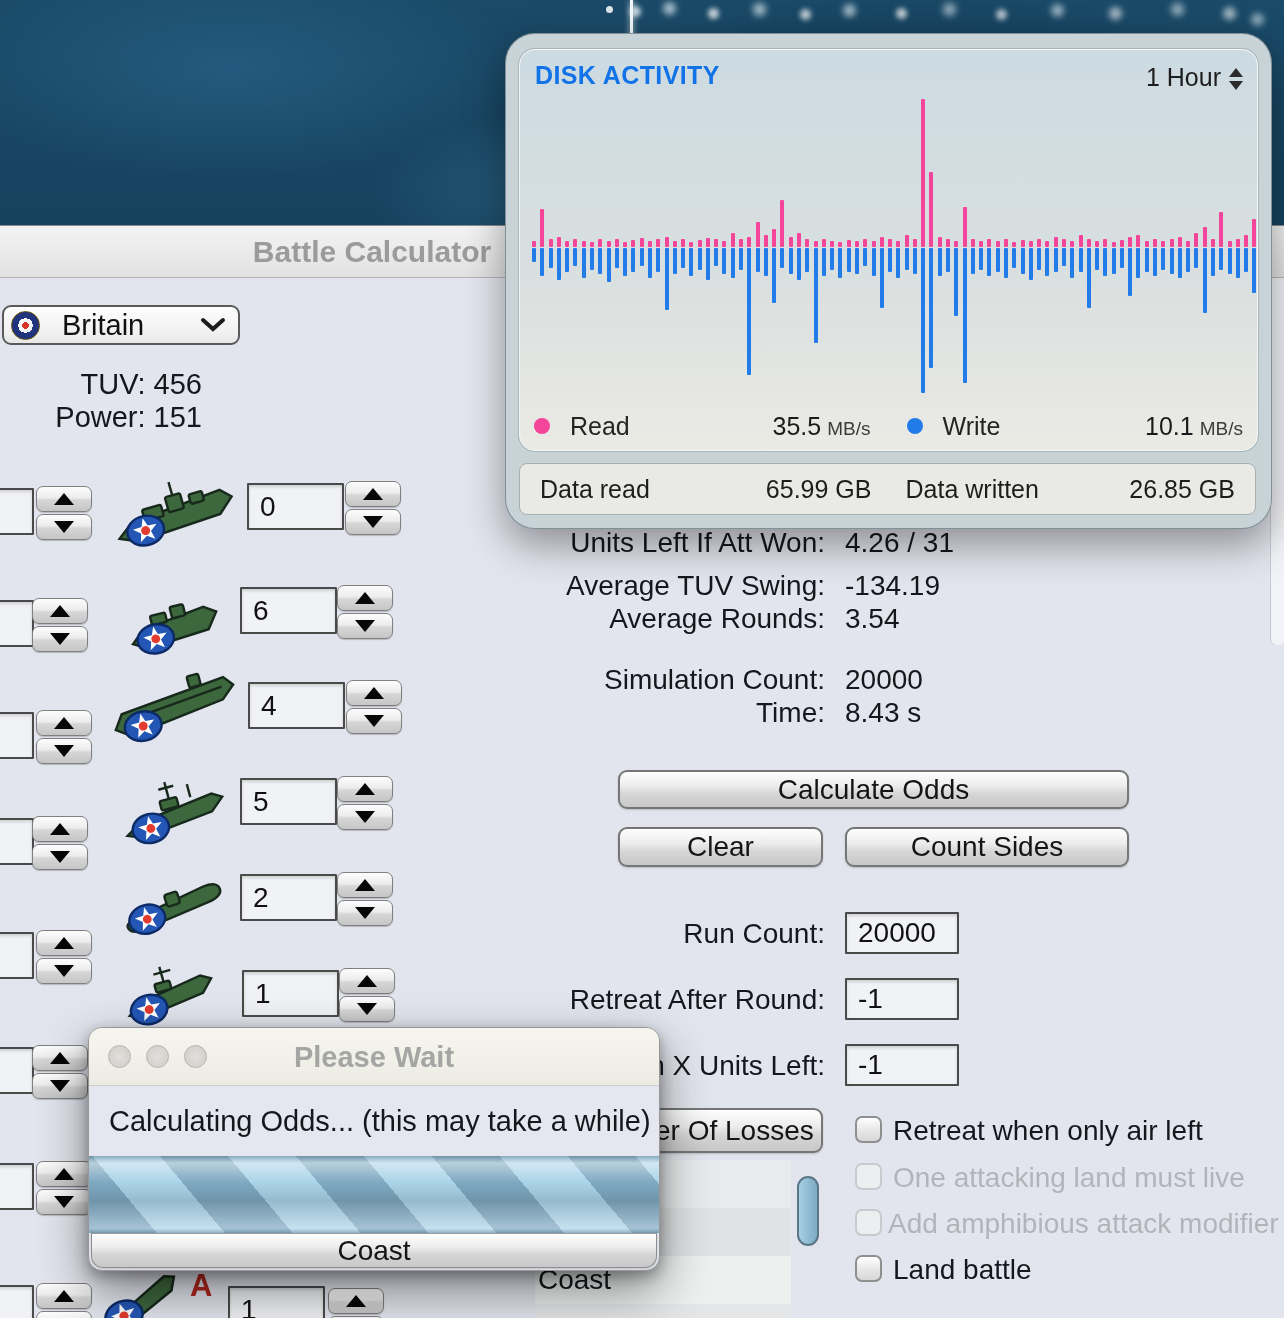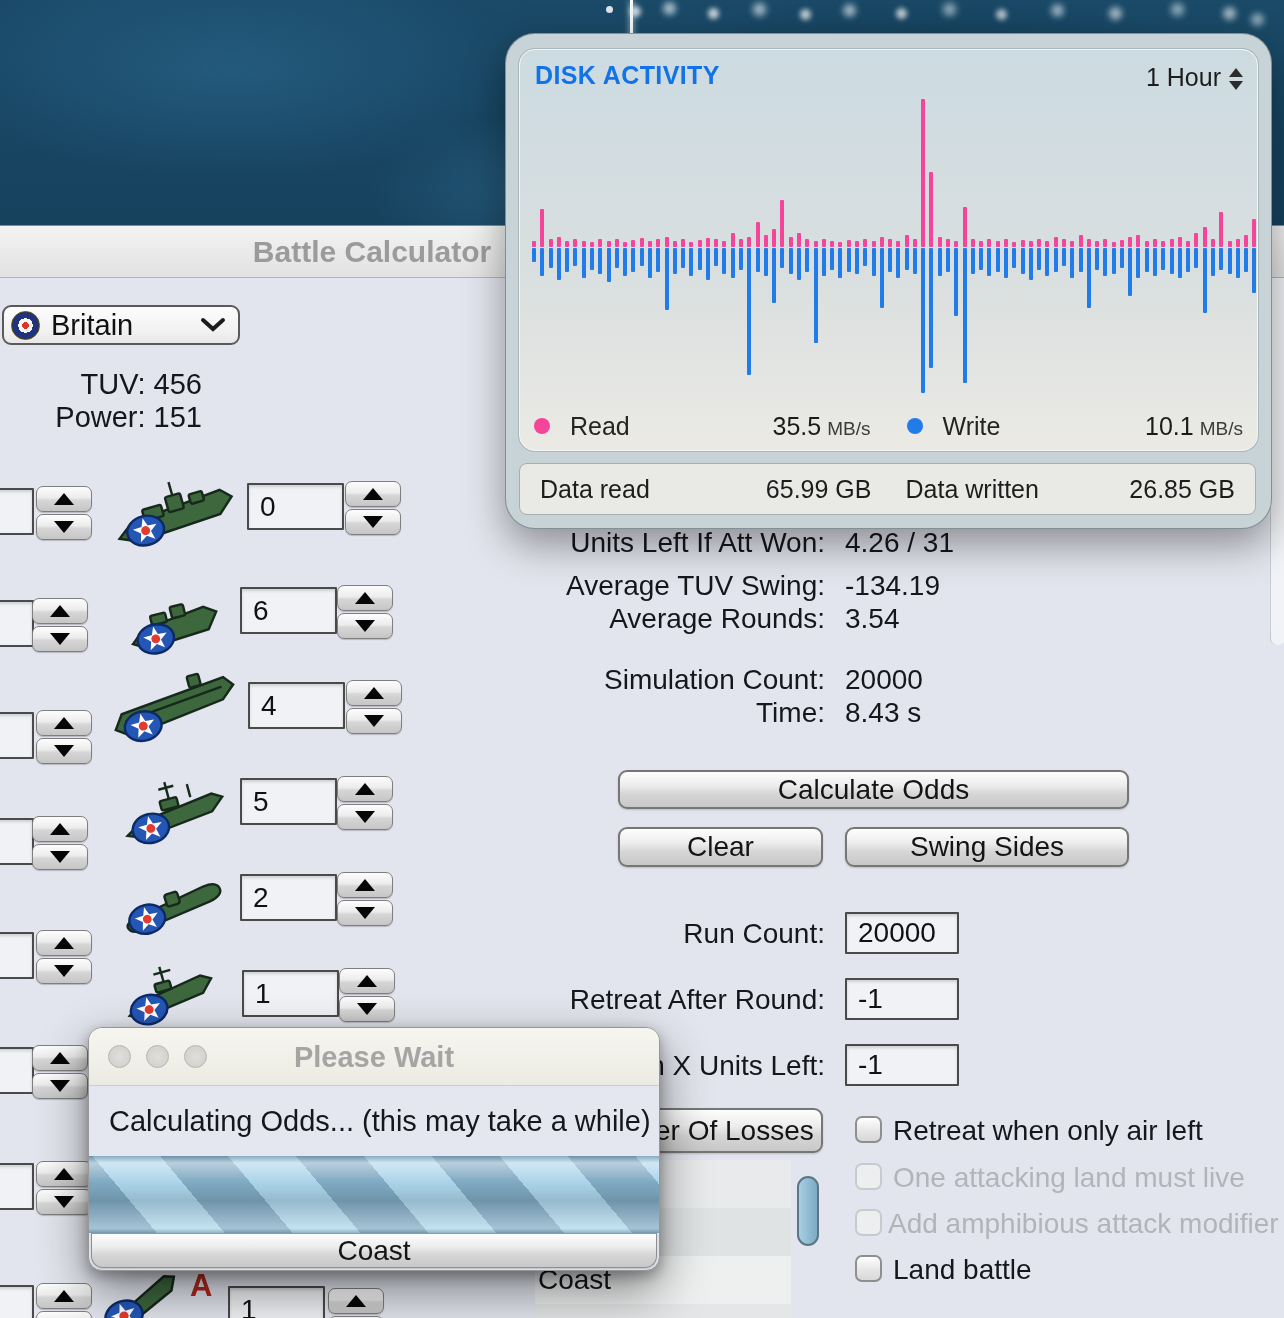--- a/index.html
+++ b/index.html
@@ -20,21 +20,21 @@
  620px 4px 6px 3px rgba(255,255,255,.6),648px 10px 6px 3px rgba(230,242,247,.55)}
 
 #calcwin{left:0;top:225px;width:1284px;height:1093px;background:#e3e5ee;border-top:1px solid #8b8b8b}
 #titlebar{left:0;top:226px;width:1284px;height:51px;background:linear-gradient(#f3f3f3,#e2e2e2);border-bottom:1px solid #b5b5b5}
 #wintitle{left:372px;top:235px;transform:translateX(-50%);font-size:30px;font-weight:bold;color:#9b9b9b;white-space:nowrap}
 #vscroll{left:1270px;top:278px;width:14px;height:367px;background:#f2f3f6;border-left:1px solid #c6cad2;border-bottom-left-radius:7px;border-bottom-right-radius:7px}
 
 #playersel{left:2px;top:305px;width:238px;height:40px;background:linear-gradient(#fdfdfd,#f1f1f1 70%,#e7e7e7);border:2px solid #5a5a5a;border-radius:9px;display:flex;align-items:center;box-sizing:border-box}
 .roundel-uk{width:27px;height:27px;border-radius:50%;margin-left:7px;flex:none;
  background:radial-gradient(circle at 50% 50%, #d8352b 0 17%, #f4f6f8 17% 38%, #20337d 38% 72%, #e8b422 72% 100%);border:1px solid #5a4a10}
-#playersel .ptxt{font-size:29px;color:#111;margin-left:11px;flex:1}
+#playersel .ptxt{font-size:29px;color:#111;margin-left:22px;flex:1}
 #tuvblock{left:0px;top:368px;width:202px;text-align:right;font-size:29px;color:#15171c;line-height:33px}
 
 .fld{background:#f0f2f5;border:2px solid #4a4a4a;box-shadow:inset 0 2px 3px rgba(0,0,0,.14);font-size:28px;color:#111;
  box-sizing:border-box;padding-left:11px;display:flex;align-items:center;border-radius:1px}
 .spin{width:56px}
 .sb{height:26px;border:1px solid #7f7f7f;border-radius:7px;background:linear-gradient(#fdfdfd,#ececec 45%,#d6d6d6 55%,#c6c6c6);
  display:flex;align-items:center;justify-content:center;box-sizing:border-box;box-shadow:0 1px 1px rgba(0,0,0,.2)}
 .sb + .sb{margin-top:2px}
 .tu{width:0;height:0;border-left:10px solid transparent;border-right:10px solid transparent;border-bottom:12px solid #060606}
 .td{width:0;height:0;border-left:10px solid transparent;border-right:10px solid transparent;border-top:12px solid #060606}
@@ -358,21 +358,21 @@
   <div class="abs val" style="left:845px;top:570px">-134.19</div>
   <div class="abs lbl" style="left:400px;top:603px;width:425px">Average Rounds:</div>
   <div class="abs val" style="left:845px;top:603px">3.54</div>
   <div class="abs lbl" style="left:400px;top:664px;width:425px">Simulation Count:</div>
   <div class="abs val" style="left:845px;top:664px">20000</div>
   <div class="abs lbl" style="left:400px;top:697px;width:425px">Time:</div>
   <div class="abs val" style="left:845px;top:697px">8.43 s</div>
 
   <div class="abs btn" style="left:618px;top:770px;width:511px;height:39px">Calculate Odds</div>
   <div class="abs btn" style="left:618px;top:827px;width:205px;height:40px">Clear</div>
-  <div class="abs btn" style="left:845px;top:827px;width:284px;height:40px">Swing Sides</div>
+  <div class="abs btn" style="left:845px;top:827px;width:284px;height:40px">Count Sides</div>
 
   <div class="abs lbl" style="left:400px;top:918px;width:425px">Run Count:</div>
   <div class="abs fld" style="left:845px;top:912px;width:114px;height:42px">20000</div>
   <div class="abs lbl" style="left:400px;top:984px;width:425px">Retreat After Round:</div>
   <div class="abs fld" style="left:845px;top:978px;width:114px;height:42px">-1</div>
   <div class="abs lbl" style="left:400px;top:1050px;width:425px">Retreat When X Units Left:</div>
   <div class="abs fld" style="left:845px;top:1044px;width:114px;height:42px">-1</div>
 
   <div class="abs btn" style="left:599px;top:1108px;width:224px;height:45px">Order Of Losses</div>
 

